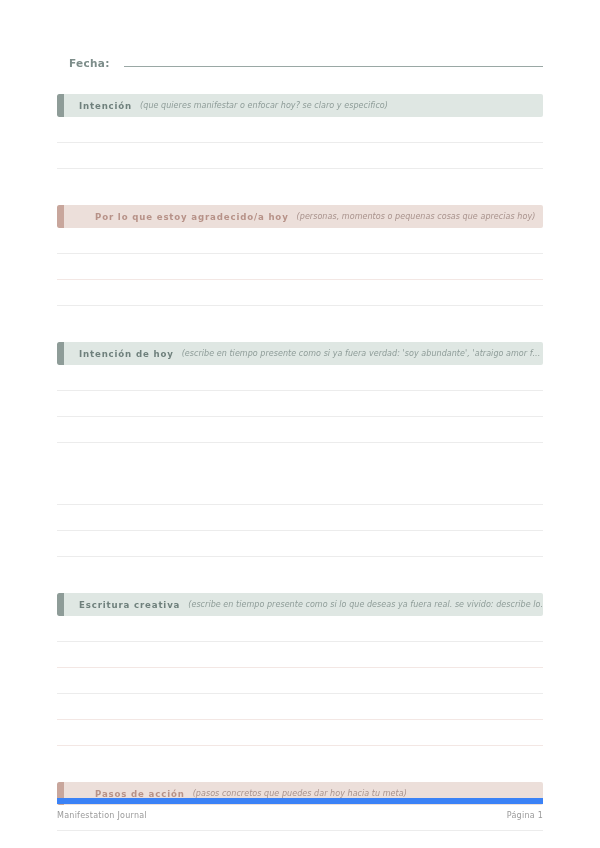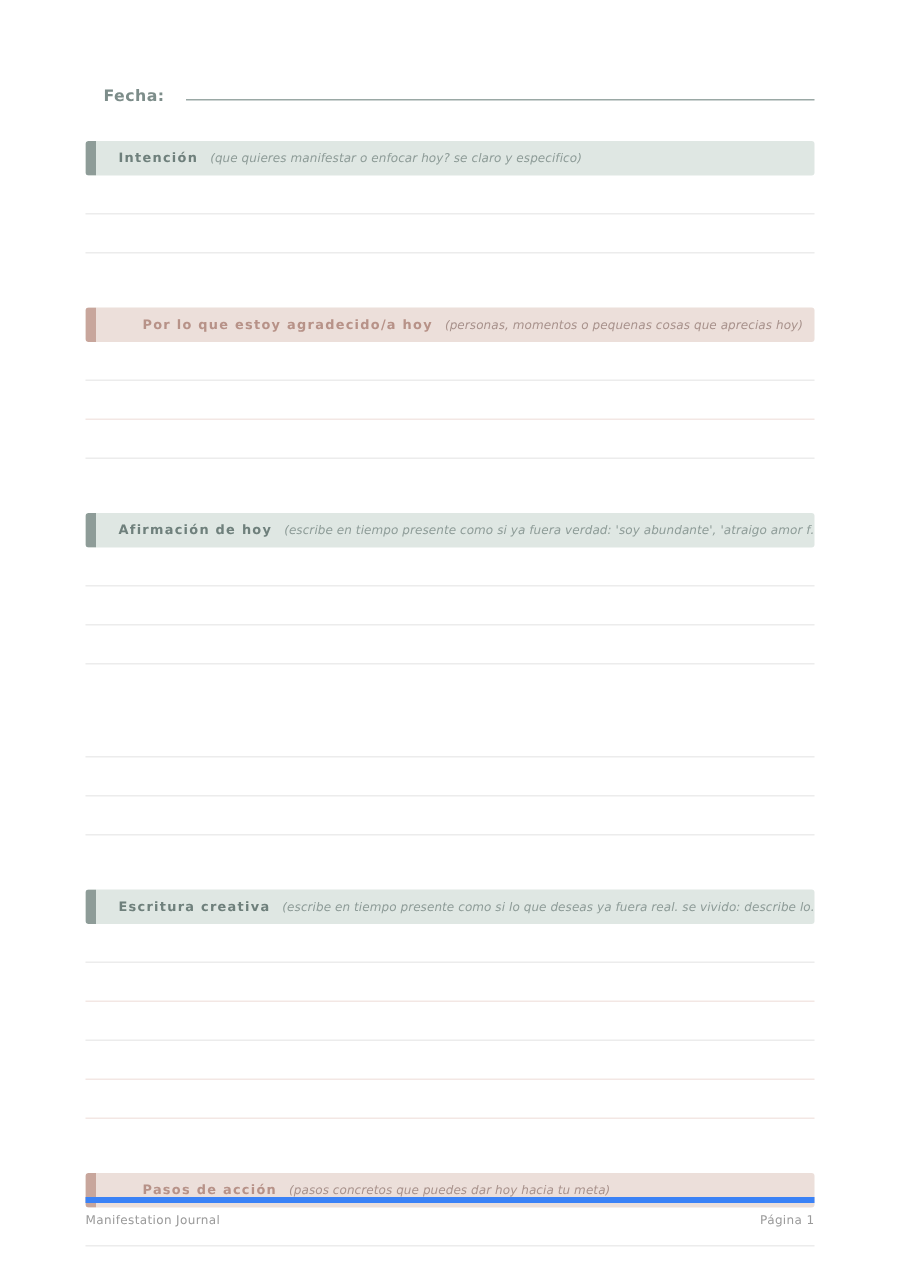--- a/index.html
+++ b/index.html
@@ -118,21 +118,21 @@
   .line.tint-gray { border-bottom-color: #ececec; }
 
   .section-gap { height: 22px; }
 
   
   .footer {
     position: absolute;
     left: 57px;
     top: 798px;
     width: 486px;
-    border-top: 4px solid #3b82f6;
+    border-top: 6px solid #3b82f6;
     padding-top: 7px;
     display: flex;
     justify-content: space-between;
     align-items: flex-end;
   }
   .footer-text {
     font-size: 8px;
     color: #9a9a9a;
     letter-spacing: 0.25px;
   }
@@ -171,21 +171,21 @@
           <div class="lines">
             <div class="line tint-gray"></div>
             <div class="line tint-rose"></div>
             <div class="line tint-gray"></div>
           </div>
         </div>
         <div class="section-gap"></div>
         <div class="section v-sage">
           <div class="section-header">
             <span class="tab"></span>
-            <span class="section-title">Afirmación de hoy</span>
+            <span class="section-title">Intención de hoy</span>
             <span class="section-hint">(escribe en tiempo presente como si ya fuera verdad: 'soy abundante', 'atraigo amor f...</span>
           </div>
           <div class="lines">
             <div class="line tint-gray"></div>
             <div class="line tint-gray"></div>
             <div class="line tint-gray"></div>
           </div>
         </div>
         <div class="section-gap"></div>
         <div class="section v-rose">

